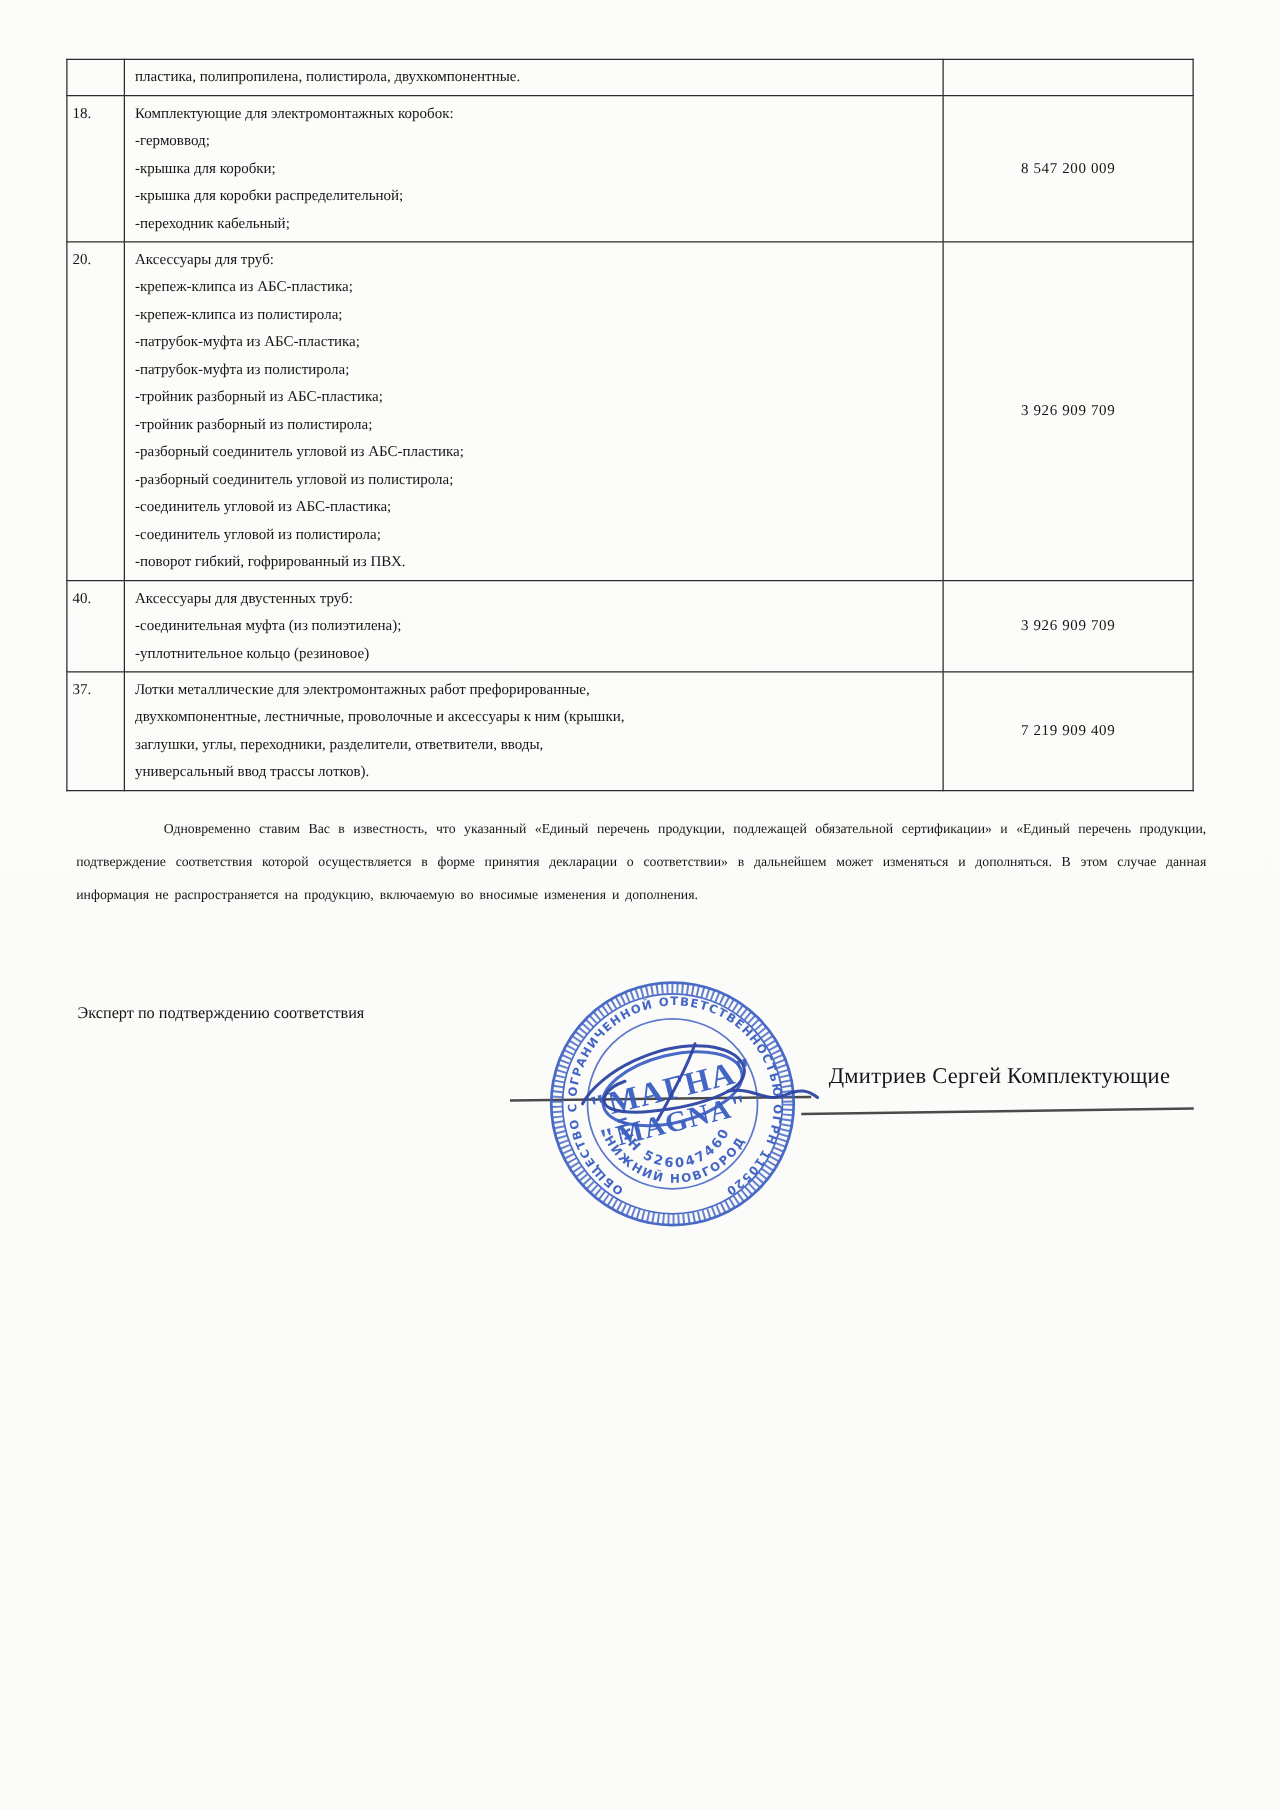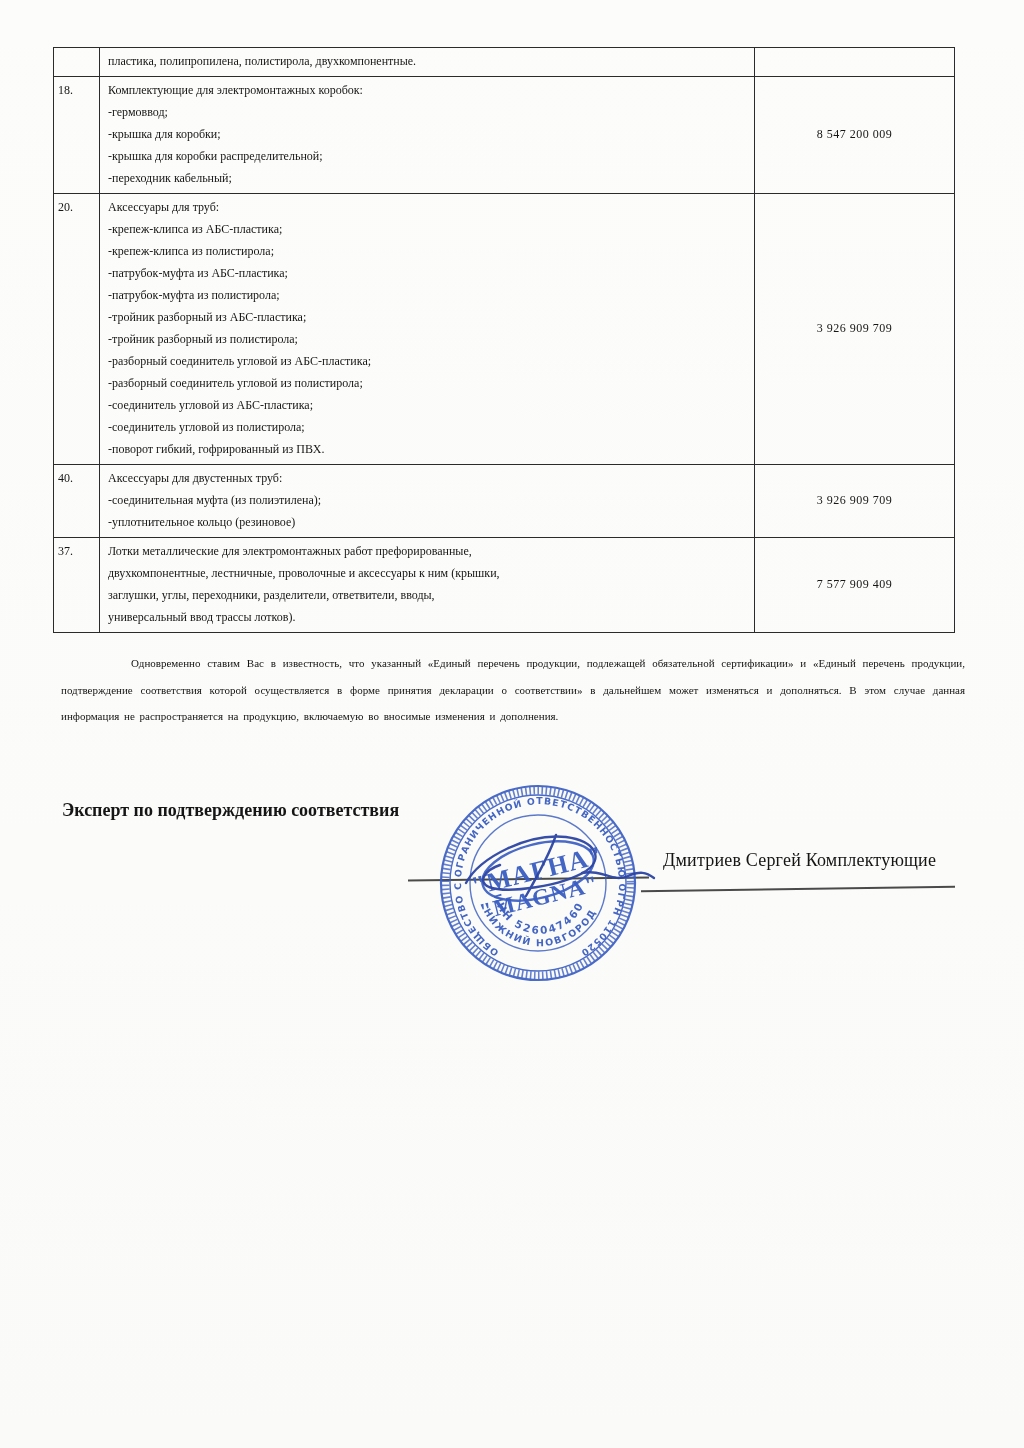--- a/index.html
+++ b/index.html
@@ -32,21 +32,21 @@
   .notice{
     position:absolute; left:61px; top:650px; width:904px;
     font-size:11px; line-height:26.5px;
     text-align:justify; text-indent:70px;
     color:#141414; word-spacing:2px;
   }
 
   
   .expert{
     position:absolute; left:62px; top:797px; width:420px;
-    font-size:18px; line-height:26px; color:#151515;font-weight:bold;
+    font-size:13px; line-height:26px; color:#151515;
   }
   .signatory-name{
     position:absolute; left:663px; top:850px; width:320px;
     font-size:18px; color:#151515; letter-spacing:.2px; white-space:nowrap;
   }
   .sig-rule-left{
     position:absolute; left:408px; top:878px; width:241px; height:1.6px;
     background:#4a4a4a; transform:rotate(-0.7deg);
   }
   .sig-rule-right{
@@ -106,21 +106,21 @@
 -соединительная муфта (из полиэтилена);
 -уплотнительное кольцо (резиновое)</td>
         <td class="c-code">3 926 909 709</td>
       </tr>
       <tr>
         <td class="c-num">37.</td>
         <td class="c-desc">Лотки металлические для электромонтажных работ префорированные,
 двухкомпонентные, лестничные, проволочные и аксессуары к ним (крышки,
 заглушки, углы, переходники, разделители, ответвители, вводы,
 универсальный ввод трассы лотков).</td>
-        <td class="c-code">7 577 909 409</td>
+        <td class="c-code">7 219 909 409</td>
       </tr>
     </tbody>
   </table>
 
   <p class="notice">Одновременно ставим Вас в известность, что указанный «Единый перечень продукции, подлежащей обязательной сертификации» и «Единый перечень продукции, подтверждение соответствия которой осуществляется в форме принятия декларации о соответствии» в дальнейшем может изменяться и дополняться. В этом случае данная информация не распространяется на продукцию, включаемую во вносимые изменения и дополнения.</p>
 
   <div class="expert">
     <div>Эксперт по подтверждению соответствия</div>
   </div>
 

